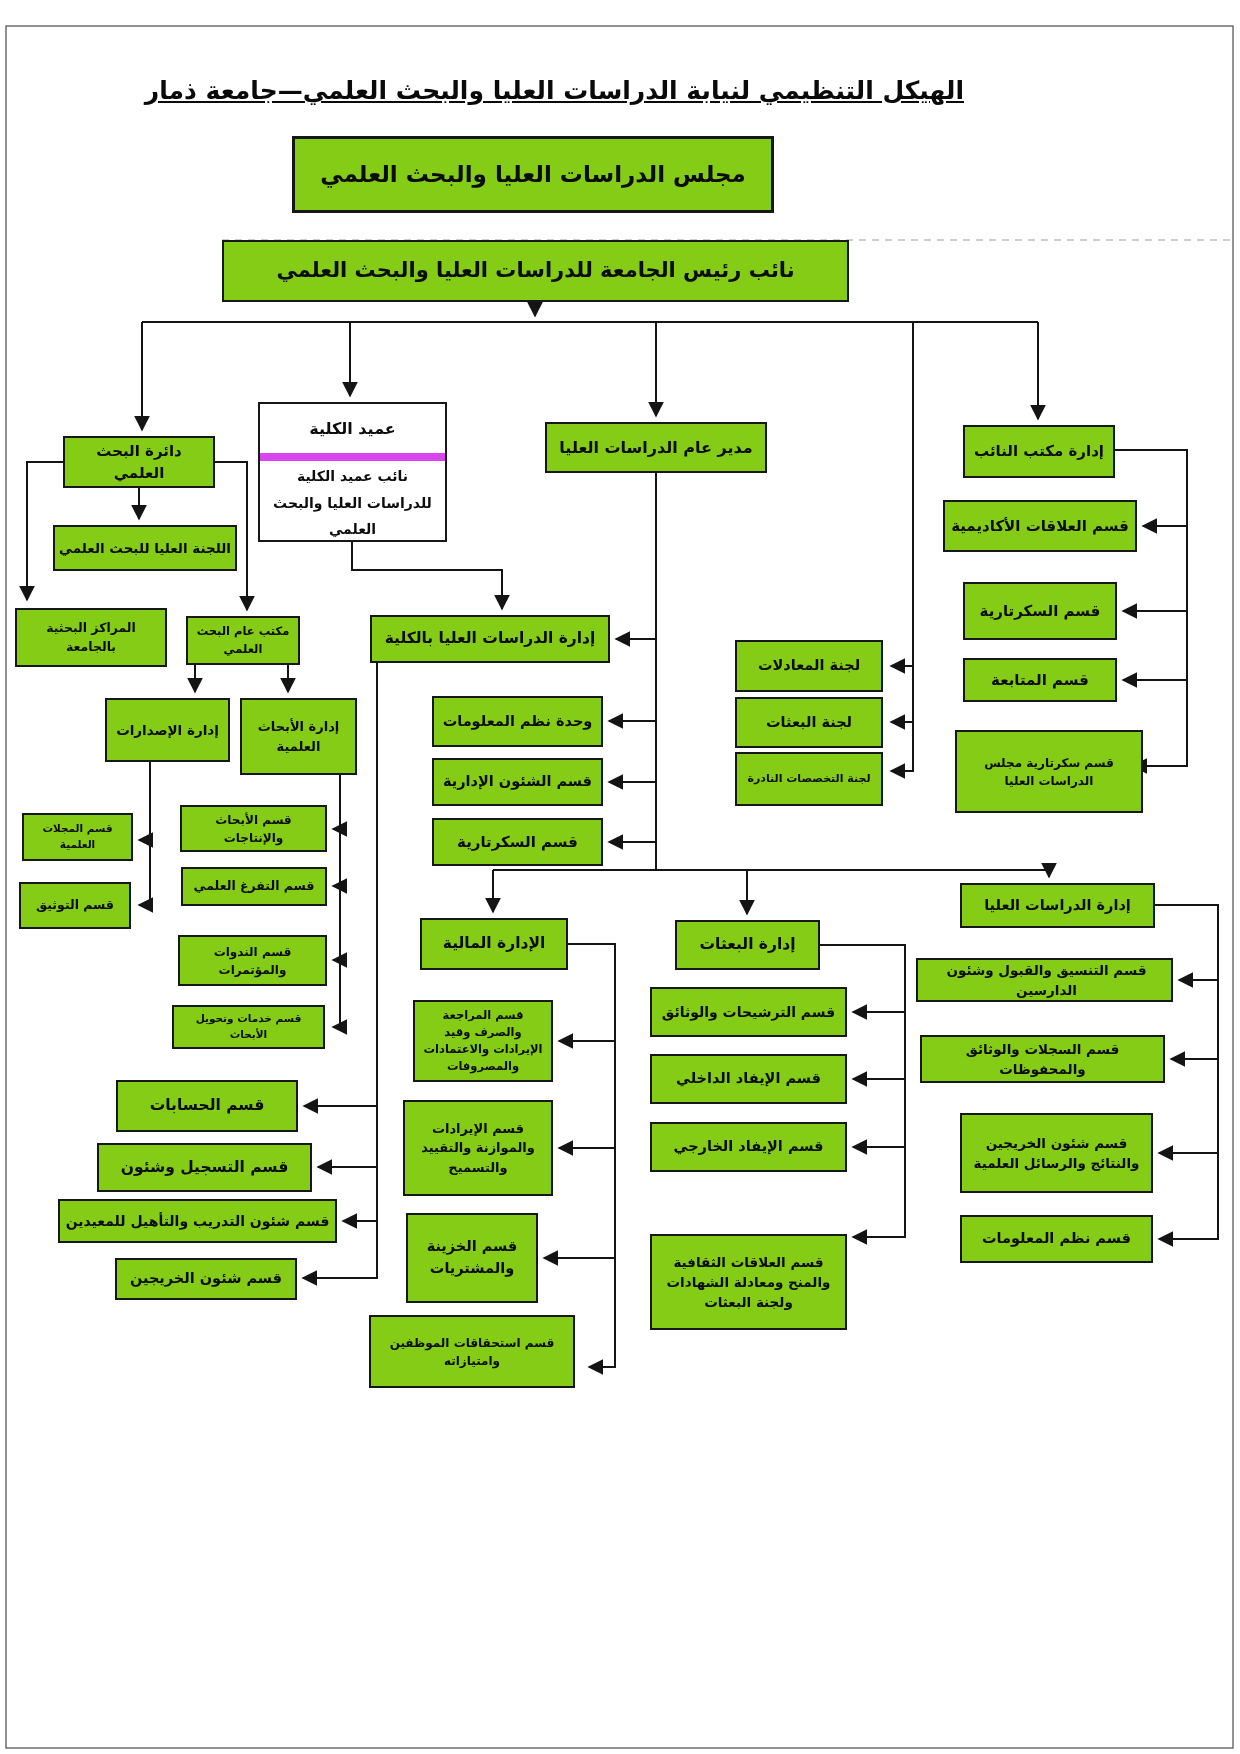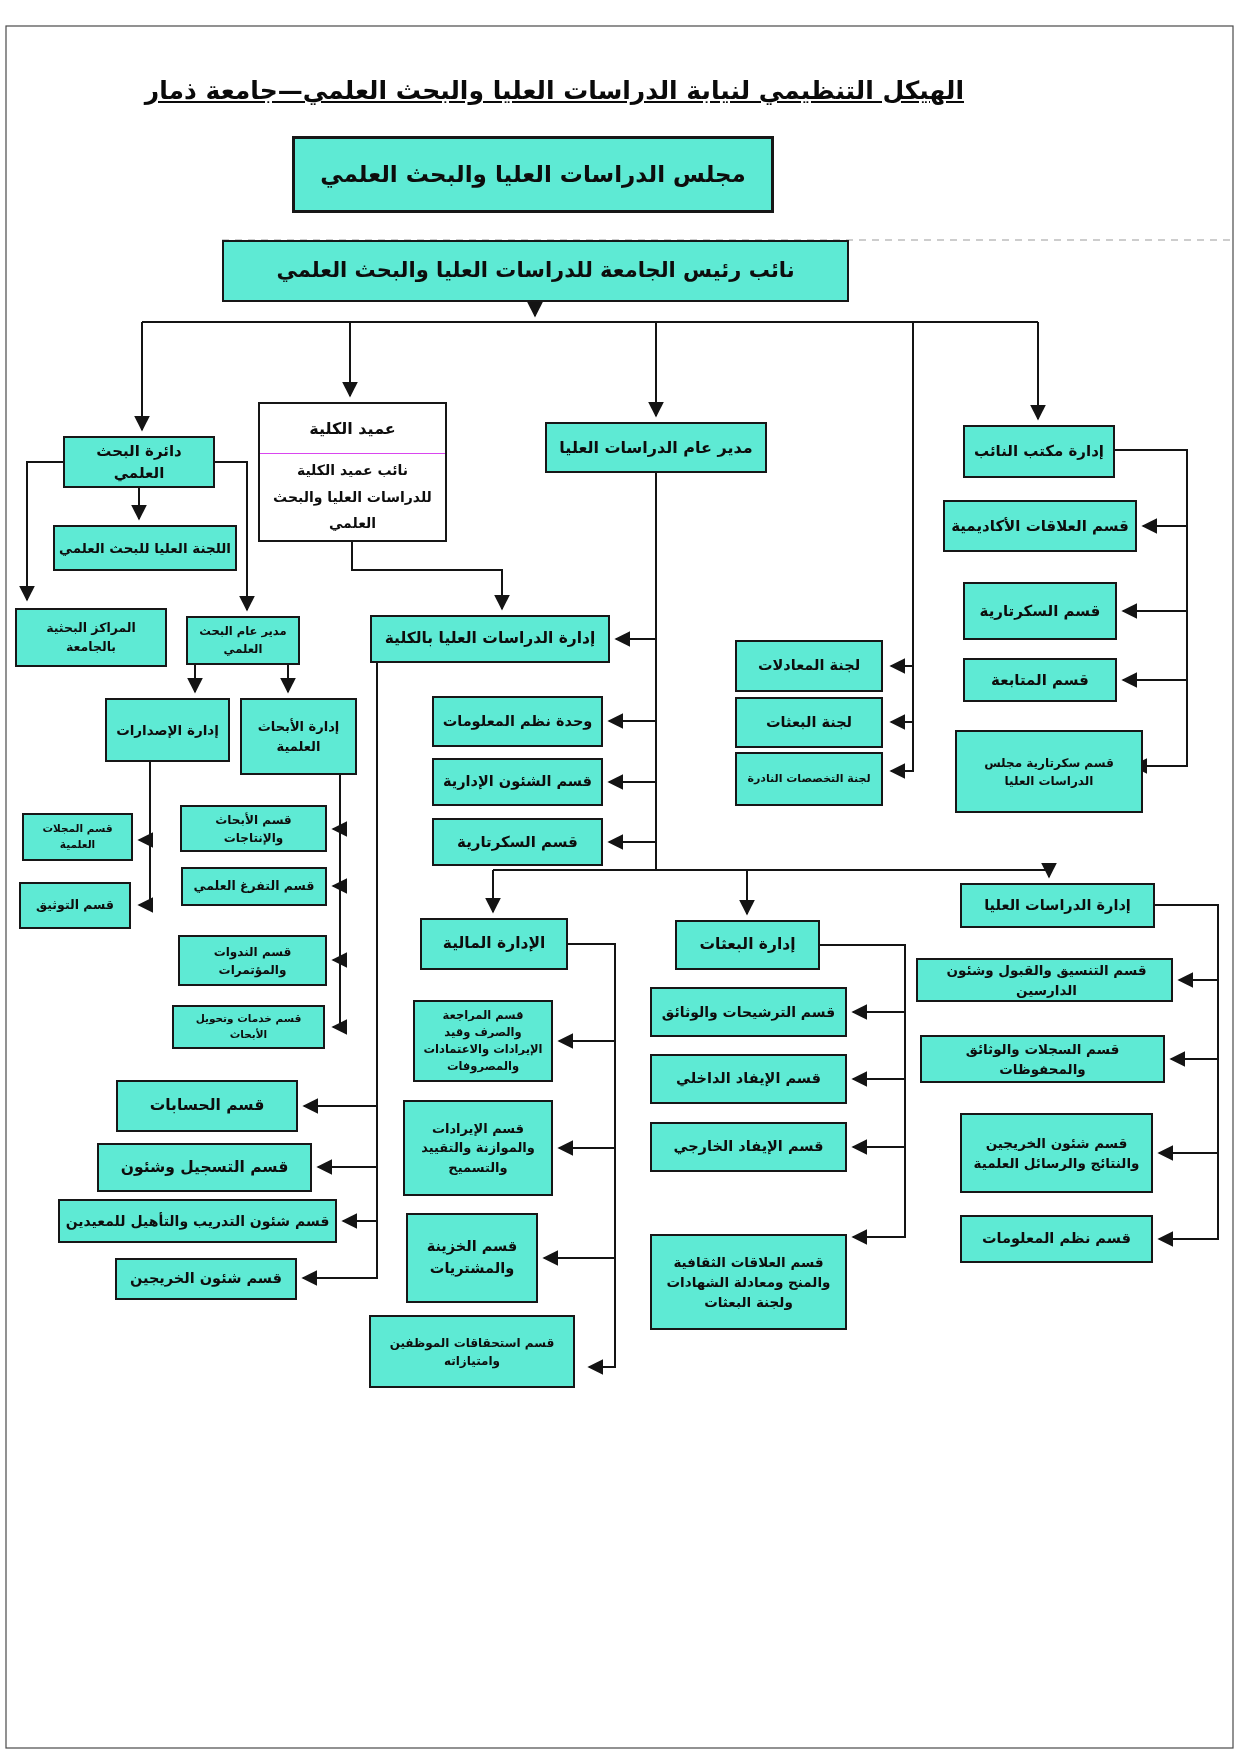--- a/index.html
+++ b/index.html
@@ -3,33 +3,33 @@
 <meta charset="utf-8">
 <style>
   html,body{margin:0;padding:0;background:#ffffff;}
   .page{
     position:relative;width:1240px;height:1754px;background:#ffffff;
     font-family:"DejaVu Sans","Liberation Sans",sans-serif;
     direction:rtl;overflow:hidden;
   }
   svg.wires{position:absolute;inset:0;z-index:1;}
   .node{
-    position:absolute;z-index:2;background:#5eead4;border:2px solid #171717;
+    position:absolute;z-index:2;background:#84cc16;border:2px solid #171717;
     display:flex;align-items:center;justify-content:center;text-align:center;
     font-weight:bold;color:#0d0d0d;line-height:1.5;box-sizing:border-box;
     padding:2px 4px;
   }
   .node.thick{border-width:3px;}
   .node2{
     position:absolute;z-index:2;background:#ffffff;border:2px solid #171717;
     box-sizing:border-box;display:flex;flex-direction:column;
     font-weight:bold;color:#0d0d0d;text-align:center;
   }
   .n2-top{flex:0 0 49px;display:flex;align-items:center;justify-content:center;
-    border-bottom:1px solid #d946ef;}
+    border-bottom:8px solid #d946ef;}
   .n2-bottom{flex:1;display:flex;align-items:center;justify-content:center;
     line-height:1.9;padding:2px 6px;}
   .title{
     position:absolute;z-index:2;font-weight:bold;text-align:center;
     text-decoration:underline;white-space:nowrap;color:#0a0a0a;
   }
 </style>
 </head>
 <body>
 
@@ -125,21 +125,21 @@
   </div>
 
   <div class="node" style="left:545px;top:422px;width:222px;height:51px;font-size:16px;">مدير عام الدراسات العليا</div>
 
   <div class="node" style="left:963px;top:425px;width:152px;height:53px;font-size:15px;">إدارة مكتب النائب</div>
 
   <div class="node" style="left:53px;top:525px;width:184px;height:46px;font-size:13.5px;">اللجنة العليا للبحث العلمي</div>
 
   <div class="node" style="left:15px;top:608px;width:152px;height:59px;font-size:12.5px;">المراكز البحثية بالجامعة</div>
 
-  <div class="node" style="left:186px;top:616px;width:114px;height:49px;font-size:11.5px;">مدير عام البحث العلمي</div>
+  <div class="node" style="left:186px;top:616px;width:114px;height:49px;font-size:11.5px;">مكتب عام البحث العلمي</div>
 
   <div class="node" style="left:105px;top:698px;width:125px;height:64px;font-size:13.5px;">إدارة الإصدارات</div>
 
   <div class="node" style="left:240px;top:698px;width:117px;height:77px;font-size:13px;">إدارة الأبحاث العلمية</div>
 
   <div class="node" style="left:22px;top:813px;width:111px;height:48px;font-size:10.5px;">قسم المجلات العلمية</div>
 
   <div class="node" style="left:19px;top:882px;width:112px;height:47px;font-size:12.5px;">قسم التوثيق</div>
 
   <div class="node" style="left:180px;top:805px;width:147px;height:47px;font-size:12px;">قسم الأبحاث والإنتاجات</div>

